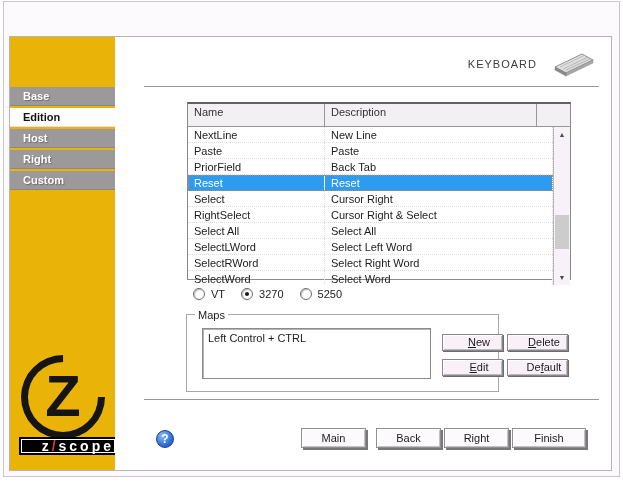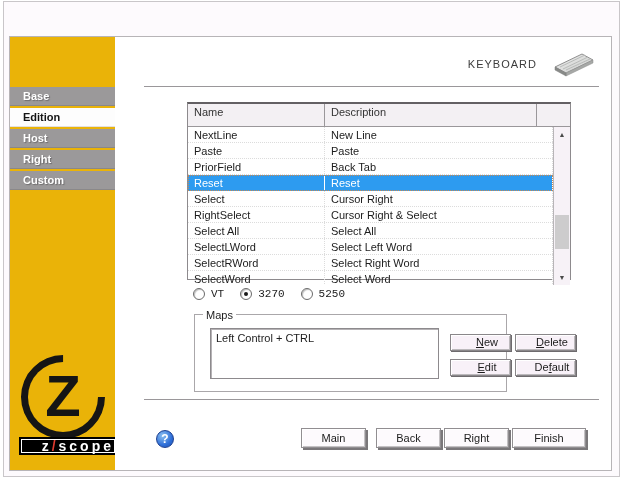--- a/index.html
+++ b/index.html
@@ -71,31 +71,31 @@
   .vscroll { width:17px; position:relative; background:#f7f2f7;
     border-left:1px solid #b8b5b8; }
   .sc-btn { position:absolute; left:0; width:16px; height:15px; text-align:center;
     font-size:7px; color:#4a4a4a; line-height:15px; cursor:default; }
   .sc-up { top:0; } .sc-down { bottom:0; }
   .sc-thumb { position:absolute; left:1px; top:88px; width:14px; height:34px;
     background:#cdcccd; }
 
   
   .radio-row { position:absolute; left:183px; top:251px; display:flex;
-    align-items:center; font-size:11px; color:#1c1c1c;font-family:Liberation Mono, monospace; }
+    align-items:center; font-size:11px; color:#1c1c1c; }
   .radio-group { display:flex; align-items:center; margin-right:16px; }
   .radio { width:12px; height:12px; border-radius:50%; background:#fff;
     border:1px solid #6b6b6b; margin-right:6px; position:relative;
     box-shadow:inset 1px 1px 1px rgba(0,0,0,0.25); }
   .radio.checked::after { content:""; position:absolute; left:3px; top:3px;
     width:4px; height:4px; border-radius:50%; background:#1a1a1a; }
 
   
   .maps { position:absolute; left:176px; top:277px; width:313px; height:78px;
-    border:1px solid #aaa7aa;margin-left:8px; }
+    border:1px solid #aaa7aa; }
   .maps-legend { position:absolute; left:8px; top:-6px; background:#fff;
     padding:0 3px; font-size:11px; color:#1c1c1c; }
   .maps-list { position:absolute; left:15px; top:13px; width:229px; height:51px;
     background:#fff; border:1px solid #8d8a8d;
     box-shadow:inset 1px 1px 0 #b5b2b5; font-size:11px; color:#1c1c1c; }
   .maps-item { padding:3px 0 0 5px; cursor:default; }
   .mbtn { position:absolute; width:61px; height:17px; background:#f8f1f8;
     border:1px solid #8a878a; font-size:11px; color:#1c1c1c; text-align:center;
     line-height:15px; cursor:default;
     box-shadow:inset 1px 1px 0 #ffffff, inset -1px -1px 0 #bcb9bc, 1px 1px 0 #6e6b6e;padding-left:13px; }

